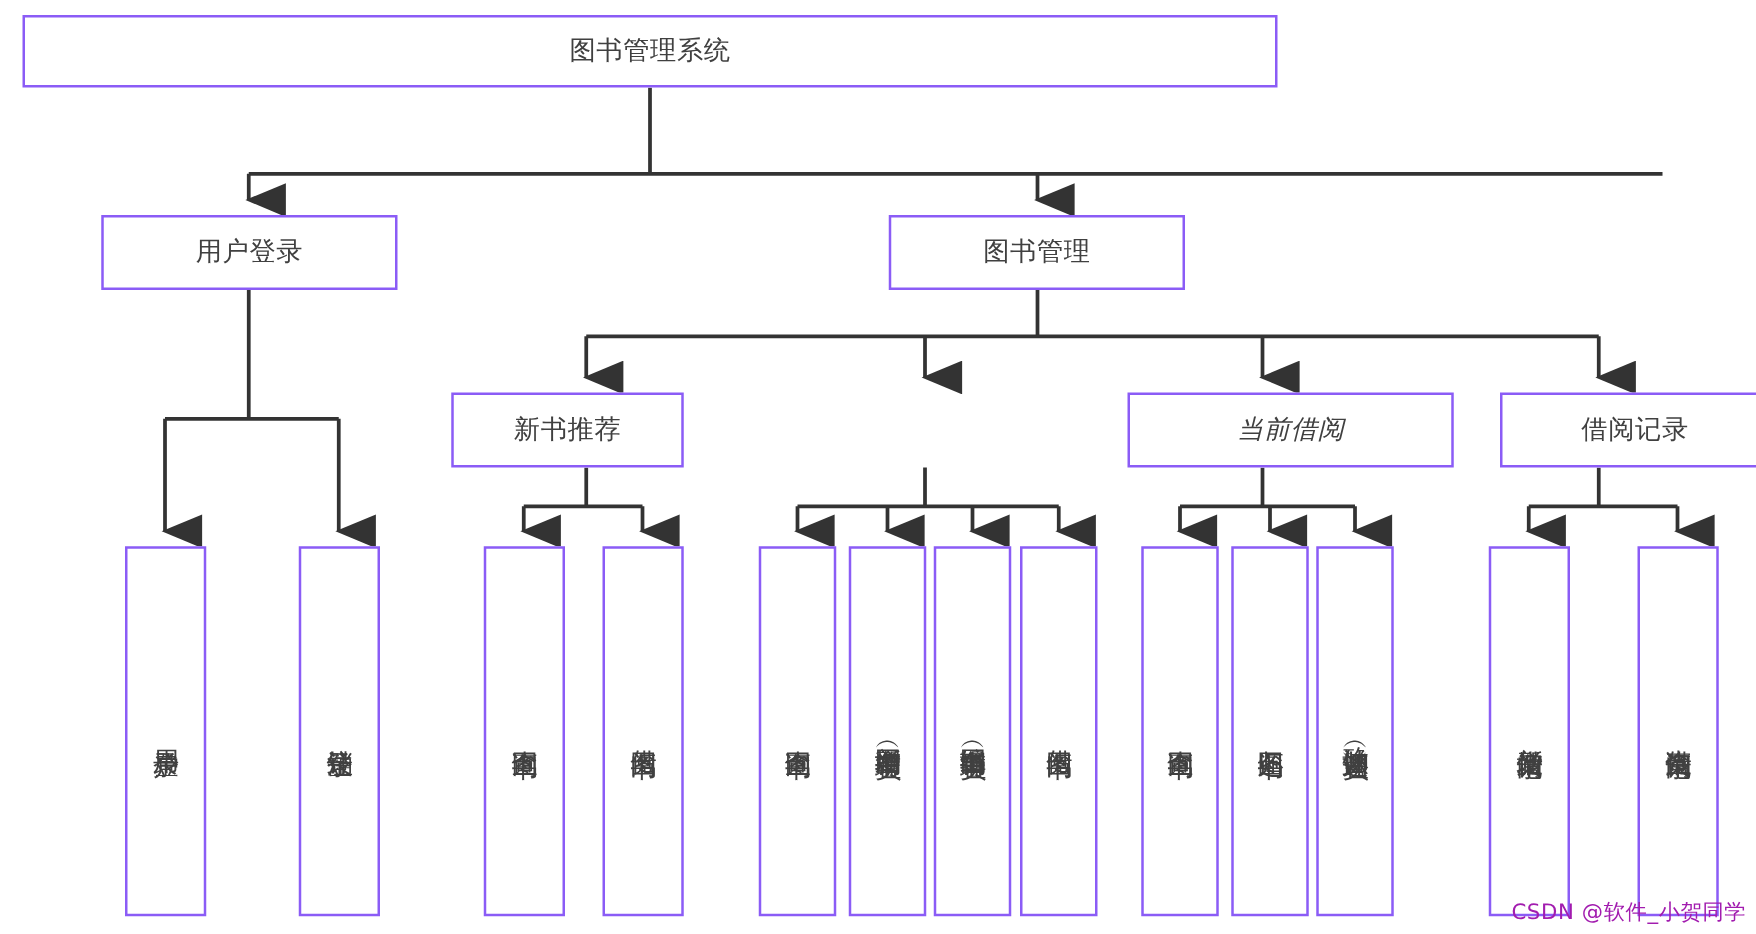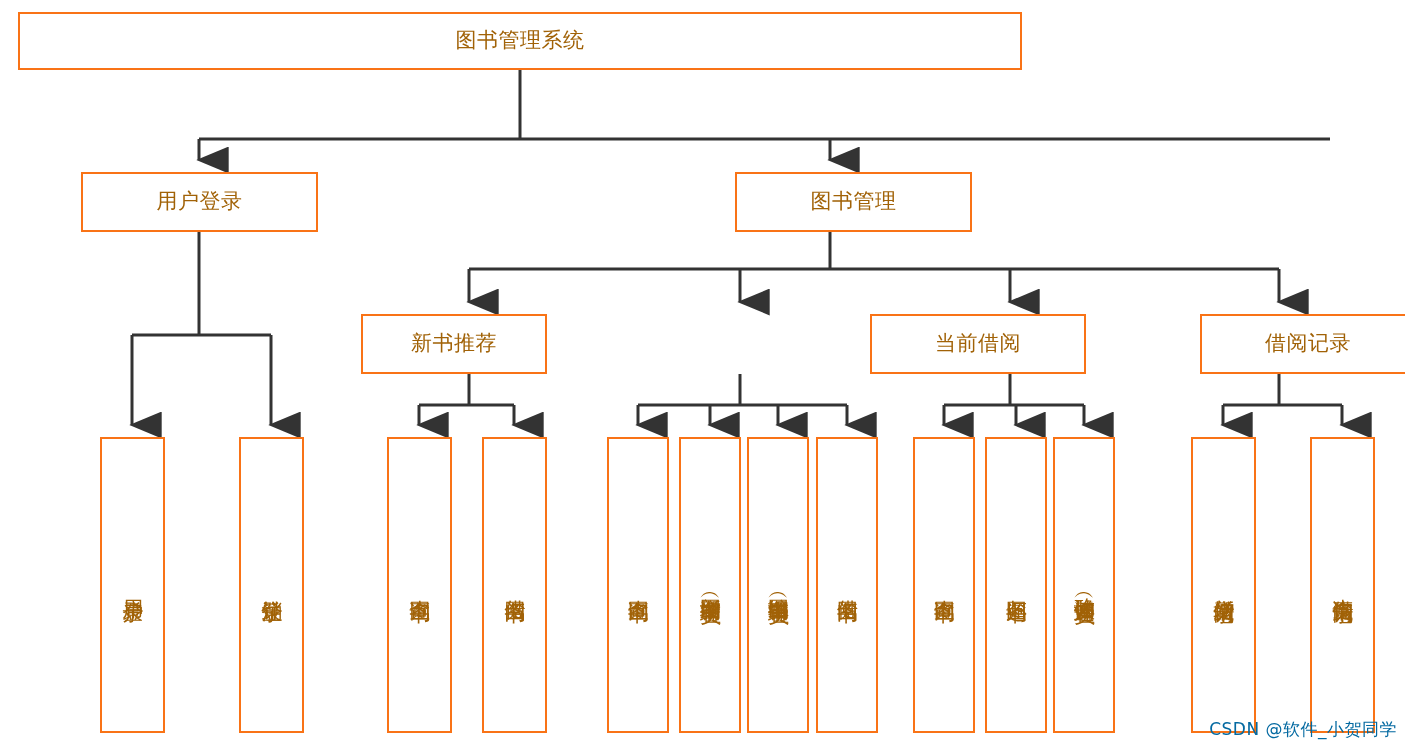--- a/index.html
+++ b/index.html
@@ -23,25 +23,25 @@
     left: 0;
     top: 0;
     width: 1405px;
     height: 747px;
     pointer-events: none;
   }
   .node {
     position: absolute;
     box-sizing: border-box;
     background: #ffffff;
-    border: 2px solid #f97316;
+    border: 2px solid #8b5cf6;
     display: flex;
     align-items: center;
     justify-content: center;
-    color: #a16207;
+    color: #404040;
   }
   .node-h .node-label {
     font-size: 21px;
     line-height: 1.2;
     letter-spacing: 0.5px;
     white-space: nowrap;
   }
   .node-v {
     align-items: center;
     justify-content: center;
@@ -53,21 +53,21 @@
     line-height: 1.28;
     letter-spacing: 1px;
     max-height: 288px;
     text-align: center;
   }
   #watermark {
     position: absolute;
     right: 8px;
     bottom: 6px;
     font-size: 17px;
-    color: #0369a1;
+    color: #a21caf;
     white-space: nowrap;
     letter-spacing: 0.5px;
     margin-left: 24px;
   }
 </style>
 </head>
 <body>
 
 <div id="diagram-root">
 
@@ -134,30 +134,30 @@
   </svg>
 
   <div class="node node-h" style="left:18px; top:12px; width:1004px; height:58px;">
     <span class="node-label">图书管理系统</span>
   </div>
 
   <div class="node node-h" style="left:81px; top:172px; width:237px; height:60px;">
     <span class="node-label">用户登录</span>
   </div>
 
-  <div class="node node-h" style="left:711px; top:172px; width:237px; height:60px;margin-left:24px;">
+  <div class="node node-h" style="left:711px; top:172px; width:237px; height:60px;">
     <span class="node-label">图书管理</span>
   </div>
 
   <div class="node node-h" style="left:361px; top:314px; width:186px; height:60px;">
     <span class="node-label">新书推荐</span>
   </div>
 
 
-  <div class="node node-h" style="left:870px; top:314px; width:216px; height:60px;">
+  <div class="node node-h" style="left:902px; top:314px; width:261px; height:60px;font-style:italic;">
     <span class="node-label">当前借阅</span>
   </div>
 
   <div class="node node-h" style="left:1200px; top:314px; width:216px; height:60px;">
     <span class="node-label">借阅记录</span>
   </div>
 
   <div class="node node-v" style="left:100px; top:437px; width:65px; height:296px;">
     <span class="node-label">用户登录</span>
   </div>

